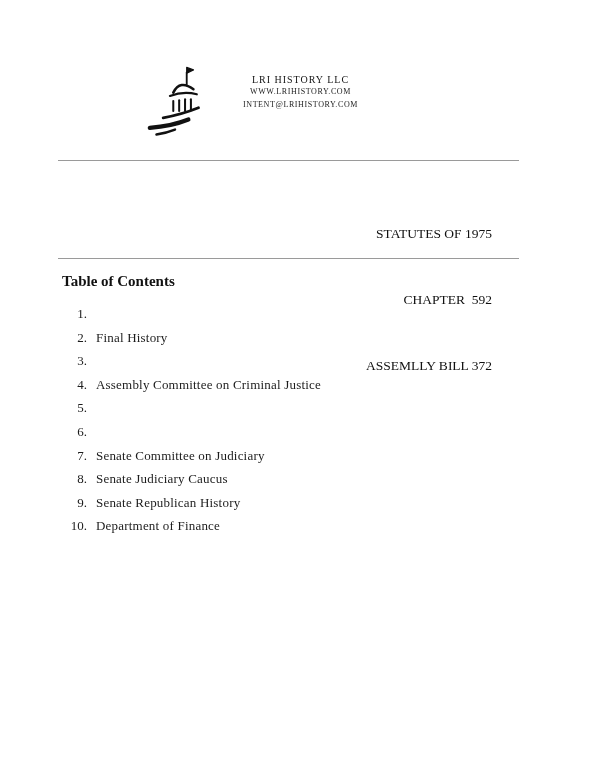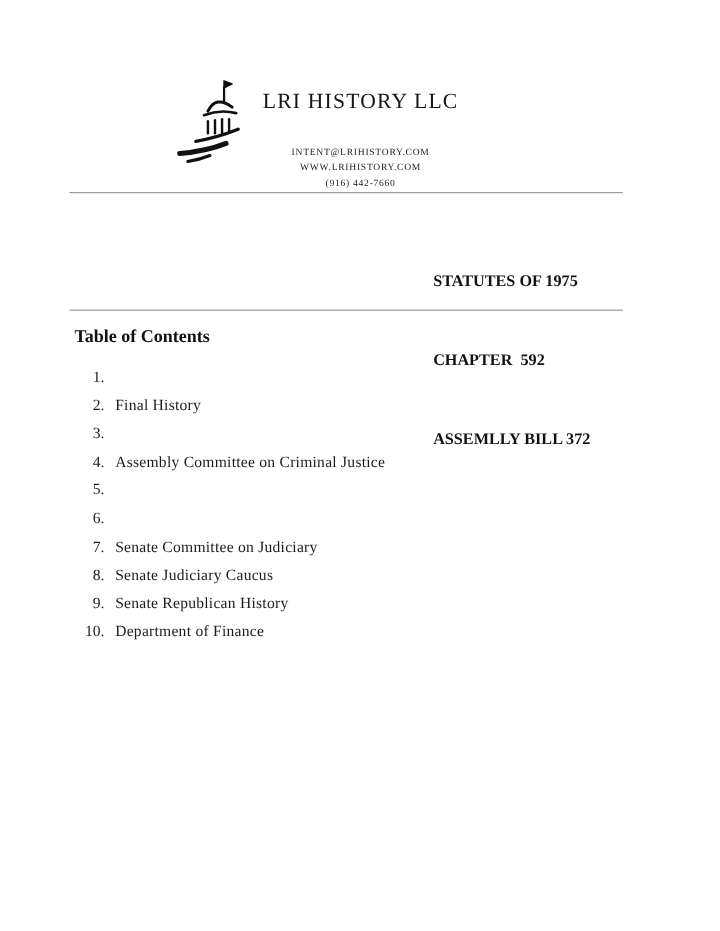--- a/index.html
+++ b/index.html
@@ -30,24 +30,24 @@
     height: 86px;
   }
   .letterhead {
     position: absolute;
     left: 218px;
     top: 74px;
     width: 165px;
     text-align: center;
   }
   .company-name {
-    font-size: 18px;
+    font-size: 10px;
     letter-spacing: 1px;
     color: #151515;
-    margin-bottom: 25px;
+    margin-bottom: 0;
     white-space: nowrap;
   }
   .contact-line {
     font-size: 8px;
     letter-spacing: 0.6px;
     color: #222;
     line-height: 13px;
     white-space: nowrap;
   }
 
@@ -60,21 +60,22 @@
     height: 0;
   }
   .rule-1 { top: 160px; }
   .rule-2 { top: 258px; }
 
   
   .statute-block {
     position: absolute;
     right: 108px;
     top: 179px;
-    font-weight: bold;
+    text-align: right;
+    font-weight: normal;
     font-size: 13.5px;
     line-height: 22px;
     color: #111;
     white-space: pre-wrap;
   }
 
   
   .toc-title {
     position: absolute;
     left: 62px;
@@ -127,23 +128,22 @@
       <path d="M63 48 L63 61" stroke-width="2.4"></path>
 
       <path d="M30 70 Q52 66 72 58" stroke-width="3.4"></path>
       <path d="M14 82 Q40 80 60 72" stroke-width="5"></path>
       <path d="M22 90 Q34 88 44 84" stroke-width="3"></path>
     </svg>
   </div>
 
   <div class="letterhead">
     <div class="company-name">LRI HISTORY LLC</div>
+    <div class="contact-line">WWW.LRIHISTORY.COM</div>
     <div class="contact-line">INTENT@LRIHISTORY.COM</div>
-    <div class="contact-line">WWW.LRIHISTORY.COM</div>
-    <div class="contact-line">(916) 442-7660</div>
   </div>
 
   <div class="rule rule-1"></div>
 
   <div class="statute-block">
     <div>STATUTES OF 1975</div>
     <div>CHAPTER  592</div>
     <div>ASSEMLLY BILL 372</div>
   </div>
 

